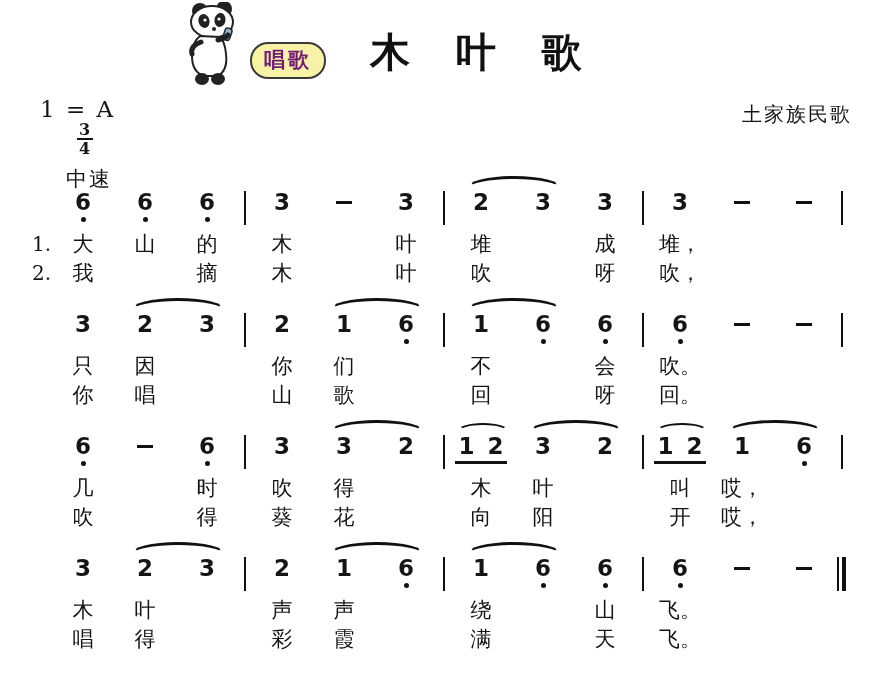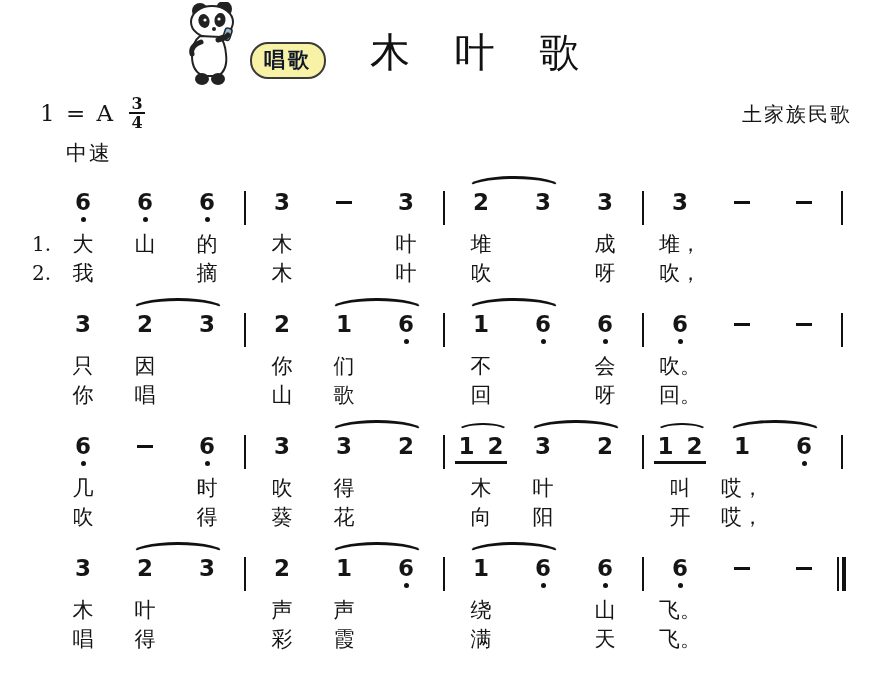--- a/index.html
+++ b/index.html
@@ -7,30 +7,30 @@
     width:880px;height:676px;overflow:hidden;background:#ffffff;
     font-family:"DejaVu Serif","Liberation Serif",serif;color:#151515;
   }
   
   .header{display:flex;align-items:flex-end;height:88px;padding-left:178px;}
   .panda-wrap{position:relative;width:152px;height:86px;flex:0 0 auto;}
   .panda-wrap svg{position:absolute;left:0;top:0;}
   .badge{
     position:absolute;left:72px;top:40px;
     background:#f8f2a6;border:2px solid #3a3a3a;border-radius:18px;
-    padding:2px 12px 3px;color:#0f172a;font-weight:bold;font-size:21px;
+    padding:2px 12px 3px;color:#701a75;font-weight:bold;font-size:21px;
     letter-spacing:3px;font-family:"DejaVu Sans","Liberation Sans",sans-serif;white-space:nowrap;
   }
   .title{
     margin:0 0 8px 40px;font-family:"DejaVu Sans","Liberation Sans",sans-serif;
-    font-weight:normal;font-size:40px;word-spacing:30px;letter-spacing:1px;color:#111;white-space:nowrap;
+    font-weight:bold;font-size:40px;word-spacing:30px;letter-spacing:1px;color:#111;white-space:nowrap;
   }
   
   .meta{display:flex;justify-content:space-between;height:84px;padding:8px 28px 0 40px;box-sizing:border-box;}
-  .key-row{display:flex;align-items:center;font-size:23px;}
+  .key-row{display:flex;align-items:center;font-size:23px;flex-direction:column;}
   .key-text{letter-spacing:2px;}
   .frac{display:inline-flex;flex-direction:column;align-items:center;margin-left:14px;
         font-weight:bold;font-size:16px;line-height:15px;}
   .frac .rule{width:16px;height:2px;background:#111;margin:1px 0;}
   .tempo{margin-top:9px;font-size:21px;letter-spacing:2px;margin-left:26px;}
   .meta-right{text-align:left;font-size:20px;line-height:33px;padding-top:2px;letter-spacing:2px;}
   
   .notation{padding-top:2px;}
   .system{display:flex;padding:14px 0 0 14px;margin-bottom:8px;}
   .gutter{width:38px;flex:0 0 auto;text-align:right;padding-right:1px;box-sizing:border-box;}

